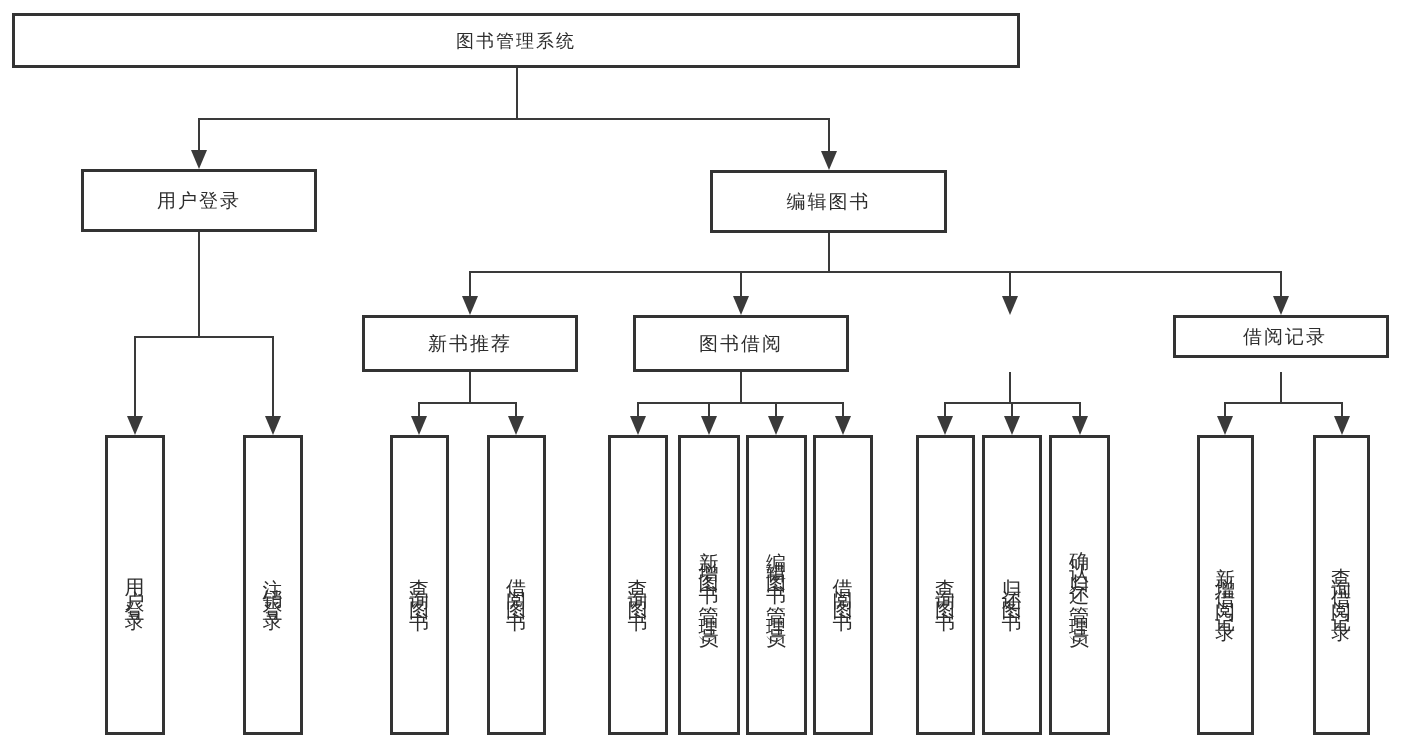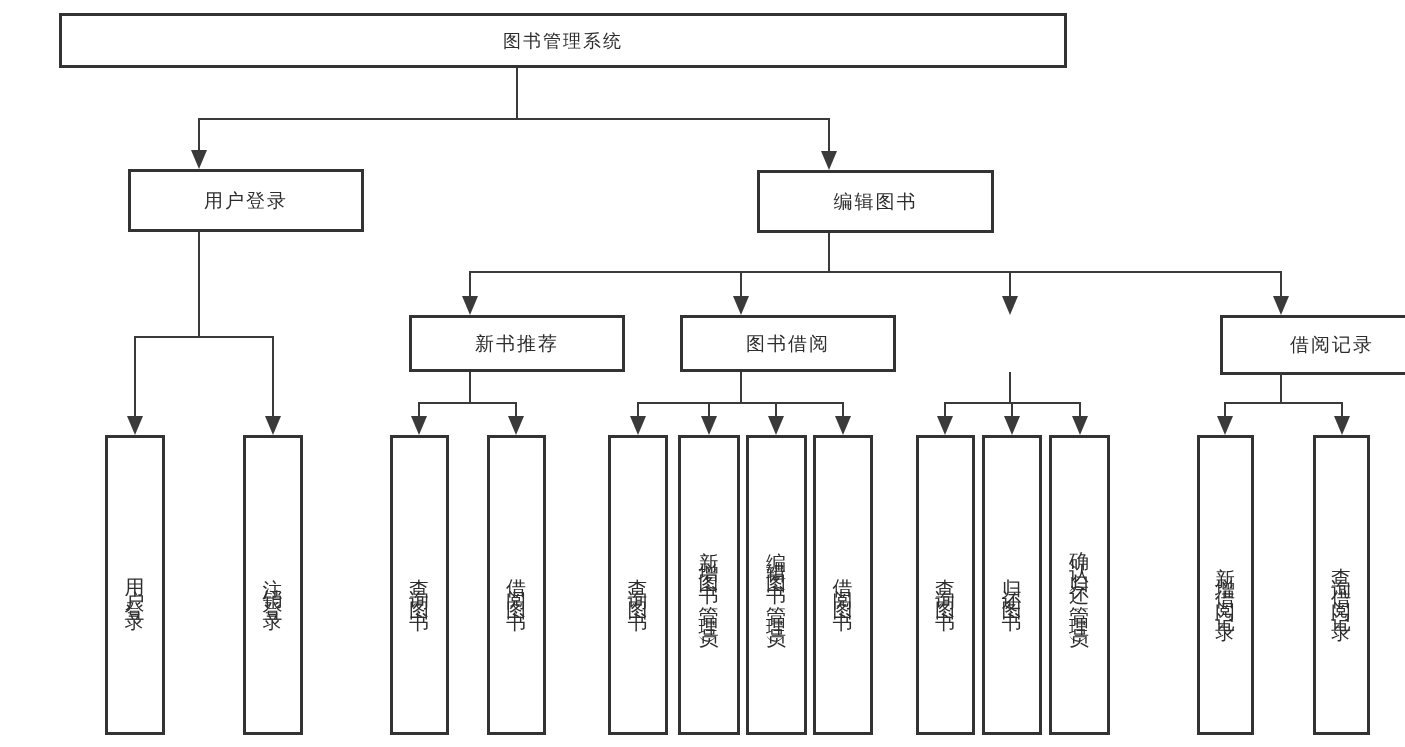--- a/index.html
+++ b/index.html
@@ -7,21 +7,21 @@
     position:relative;width:1405px;height:747px;overflow:hidden;
     background:var(--background,#fff);
     font-family:"Liberation Sans",sans-serif;
     color:var(--text,#2d2d2d);
   }
   .box{
     position:absolute;box-sizing:border-box;
     border:3px solid var(--border,#333);
     background:var(--background,#fff);
     display:flex;align-items:center;justify-content:center;
-    font-size:19px;letter-spacing:2px;white-space:nowrap;margin-left:47px;
+    font-size:19px;letter-spacing:2px;white-space:nowrap;
   }
   .vbox{
     position:absolute;box-sizing:border-box;
     border:3px solid var(--border,#333);
     background:var(--background,#fff);
     display:flex;align-items:center;justify-content:center;
     writing-mode:vertical-rl;text-orientation:mixed;
     font-size:20px;letter-spacing:11px;line-height:1.3;
   }
   .hl,.vl{position:absolute;background:var(--line,#3a3a3a);}
@@ -69,21 +69,21 @@
   <div class="ah" style="left:462px;top:296px;"></div>
   <div class="vl" style="left:739.75px;top:271px;height:25px;"></div>
   <div class="ah" style="left:733px;top:296px;"></div>
   <div class="vl" style="left:1008.75px;top:271px;height:25px;"></div>
   <div class="ah" style="left:1002px;top:296px;"></div>
   <div class="vl" style="left:1279.75px;top:271px;height:25px;"></div>
   <div class="ah" style="left:1273px;top:296px;"></div>
 
   <div class="box" style="left:633px;top:315px;width:216px;height:57px;">图书借阅</div>
   <div class="box" style="left:362px;top:315px;width:216px;height:57px;">新书推荐</div>
-  <div class="box" style="left:1173px;top:315px;width:216px;height:60px;padding-left:8px;">借阅记录</div>
+  <div class="box" style="left:1173px;top:315px;width:216px;height:43px;padding-left:8px;">借阅记录</div>
 
   <div class="vl" style="left:468.75px;top:372px;height:30px;"></div>
   <div class="hl" style="left:417.75px;top:401.75px;width:99.5px;"></div>
   <div class="vl" style="left:417.75px;top:402px;height:14px;"></div>
   <div class="ah" style="left:411px;top:416px;"></div>
   <div class="vl" style="left:514.75px;top:402px;height:14px;"></div>
   <div class="ah" style="left:508px;top:416px;"></div>
 
   <div class="vl" style="left:739.75px;top:372px;height:30px;"></div>
   <div class="hl" style="left:636.75px;top:401.75px;width:207.5px;"></div>

